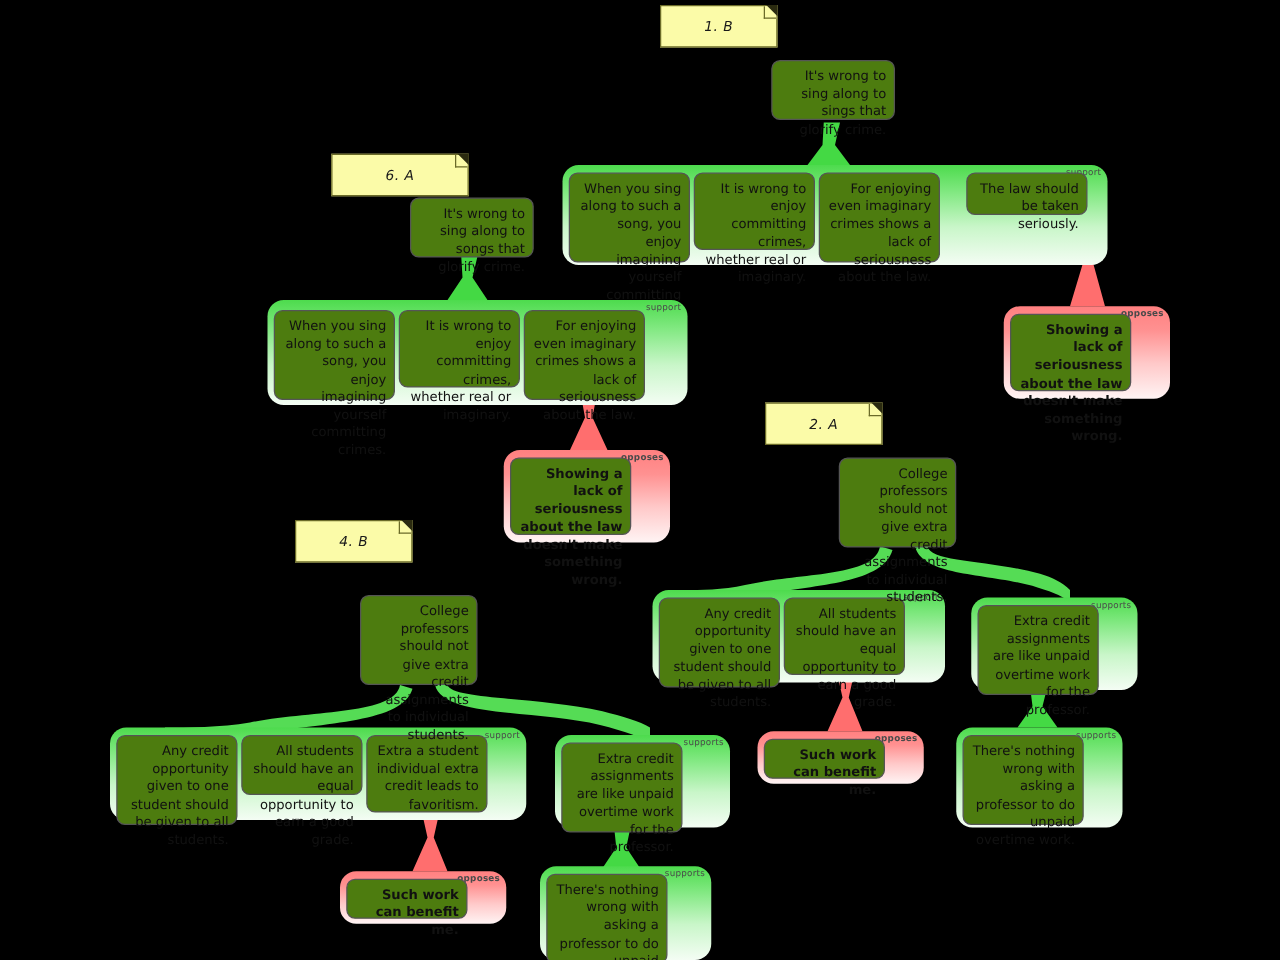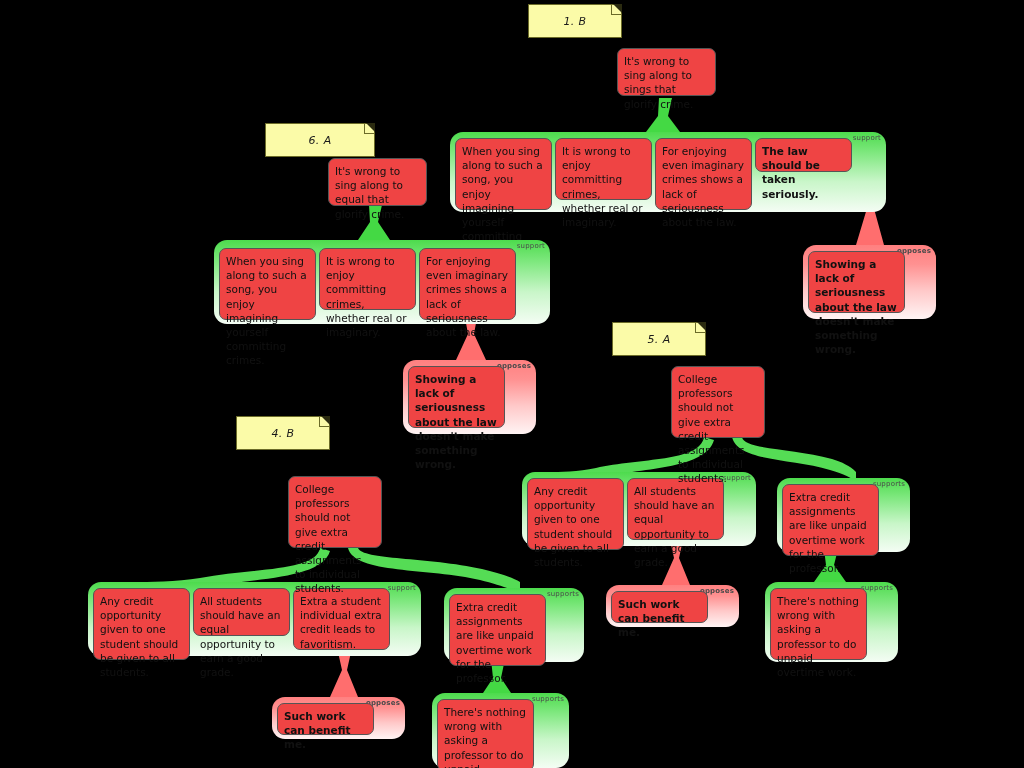--- a/index.html
+++ b/index.html
@@ -33,24 +33,25 @@
     border-left:1px solid #6b6b28;border-bottom:1px solid #6b6b28;
   }
   .note .fold:after{
     content:"";position:absolute;top:-1px;right:-1px;
     width:0;height:0;border-style:solid;border-width:0 9px 9px 0;
     border-color:transparent #2b2b10 transparent transparent;
   }
 
   
   .claim{
-    background:#ef4444;border:1px solid #555;border-radius:7px;
+    background:#4d7c0f;border:1px solid #555;border-radius:7px;
     padding:5px 6px 4px 6px;
     font-size:10.5px;line-height:14.2px;color:#111;
     box-sizing:border-box;
+    text-align:right;
   }
 
   
   .group{
     position:absolute;z-index:2;border-radius:13px;box-sizing:border-box;
     overflow:visible;
     padding-left:40px;
   }
   .group.support{
     background:linear-gradient(to bottom,#4ddb4d 0%,#7fe87f 26%,#c9f6c9 62%,#f4fdf4 100%);
@@ -120,39 +121,39 @@
     <span class="gtag">support</span>
     <div class="claim" style="left:5px;top:6px;width:97px;height:72px;">
       <span>When you sing along to such a song, you enjoy imagining yourself committing crimes.</span>
     </div>
     <div class="claim" style="left:105px;top:6px;width:97px;height:62px;">
       <span>It is wrong to enjoy committing crimes, whether real or imaginary.</span>
     </div>
     <div class="claim" style="left:205px;top:6px;width:97px;height:72px;">
       <span>For enjoying even imaginary crimes shows a lack of seriousness about the law.</span>
     </div>
-    <div class="claim" style="left:305px;top:6px;width:97px;height:34px;font-weight:bold;">
+    <div class="claim" style="left:323px;top:6px;width:97px;height:34px;">
       <span>The law should be taken seriously.</span>
     </div>
   </div>
 
   <div class="group opposes" style="left:803px;top:245px;width:133px;height:74px;">
     <span class="gtag">opposes</span>
     <div class="claim" style="left:5px;top:6px;width:97px;height:62px;">
       <span>Showing a lack of seriousness about the law doesn't make something wrong.</span>
     </div>
   </div>
 
   <div class="node note" style="left:265px;top:123px;width:110px;height:34px;">
     <span class="note-label">6. A</span>
     <span class="fold"></span>
   </div>
 
   <div class="node claim" style="left:328px;top:158px;width:99px;height:48px;">
-    <span>It's wrong to sing along to equal that glorify crime.</span>
+    <span>It's wrong to sing along to songs that glorify crime.</span>
   </div>
 
   <div class="group support" style="left:214px;top:240px;width:336px;height:84px;">
     <span class="gtag">support</span>
     <div class="claim" style="left:5px;top:8px;width:97px;height:72px;">
       <span>When you sing along to such a song, you enjoy imagining yourself committing crimes.</span>
     </div>
     <div class="claim" style="left:105px;top:8px;width:97px;height:62px;">
       <span>It is wrong to enjoy committing crimes, whether real or imaginary.</span>
     </div>
@@ -162,21 +163,21 @@
   </div>
 
   <div class="group opposes" style="left:403px;top:360px;width:133px;height:74px;">
     <span class="gtag">opposes</span>
     <div class="claim" style="left:5px;top:6px;width:97px;height:62px;">
       <span>Showing a lack of seriousness about the law doesn't make something wrong.</span>
     </div>
   </div>
 
   <div class="node note" style="left:612px;top:322px;width:94px;height:34px;">
-    <span class="note-label">5. A</span>
+    <span class="note-label">2. A</span>
     <span class="fold"></span>
   </div>
 
   <div class="node claim" style="left:671px;top:366px;width:94px;height:72px;">
     <span>College professors should not give extra credit assignments to individual students.</span>
   </div>
 
   <div class="group support" style="left:522px;top:472px;width:234px;height:74px;">
     <span class="gtag">support</span>
     <div class="claim" style="left:5px;top:6px;width:97px;height:72px;">

